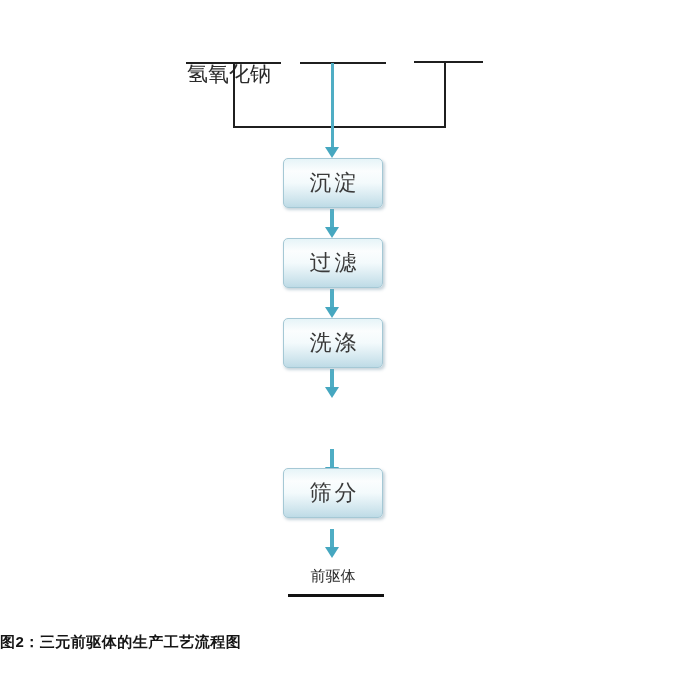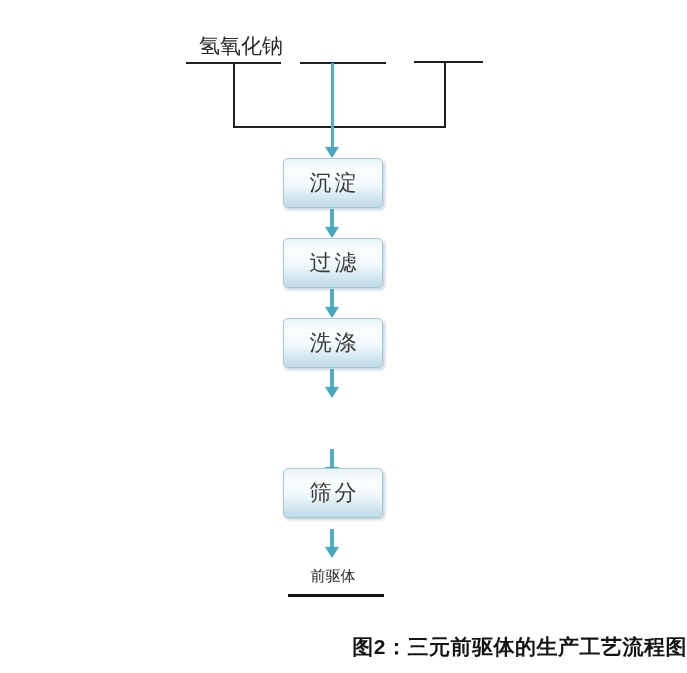--- a/index.html
+++ b/index.html
@@ -4,21 +4,21 @@
 <style>
   html, body { margin:0; padding:0; background:#ffffff; }
   #canvas {
     position:relative; width:687px; height:673px; background:#ffffff;
     font-family:"Liberation Sans", sans-serif; overflow:hidden;
   }
   .in-label {
     position:absolute; top:30px; height:32px; line-height:32px;
     font-size:21px; color:#2b2b2b; text-align:center; white-space:nowrap;
   }
-  #in1 { left:188px; width:106px; }
+  #in1 { left:176px; width:106px;margin-top:28px; }
   #in2 { left:300px; width:86px; }
   #in3 { left:413px; width:80px; }
 
   .line { position:absolute; background:#1f1f1f; }
   #u1 { left:186px; top:62px;  width:95px;  height:2px; }
   #u2 { left:300px; top:62px;  width:86px;  height:2px; }
   #u3 { left:414px; top:61px;  width:69px;  height:2px; }
   #vL { left:233px; top:62px;  width:2px;   height:66px; }
   #vR { left:444px; top:61px;  width:2px;   height:67px; }
   #hB { left:233px; top:126px; width:213px; height:2px; }
@@ -48,22 +48,22 @@
   }
   #b1 { top:158px; } #b2 { top:238px; } #b3 { top:318px; } #b4 { top:398px; } #b5 { top:468px; }
 
   #outLabel {
     position:absolute; left:283px; width:100px; top:562px; height:28px; line-height:28px;
     text-align:center; font-size:15px; color:#2b2b2b; white-space:nowrap;
   }
   #outLine { left:288px; top:594px; width:96px; height:3px; background:#111111; }
 
   #caption {
-    position:absolute; left:0; width:687px; top:633px; text-align:right;
-    font-size:21px; font-weight:bold; color:#151515; letter-spacing:0.5px;
+    position:absolute; left:0; width:687px; top:633px; text-align:left;
+    font-size:15px; font-weight:bold; color:#151515; letter-spacing:0.5px;
   }
 </style>
 </head>
 <body>
 
 <div id="canvas">
 
   <div class="in-label" id="in1">氢氧化钠</div>
 
   <div class="stem" id="mainStem"></div>

